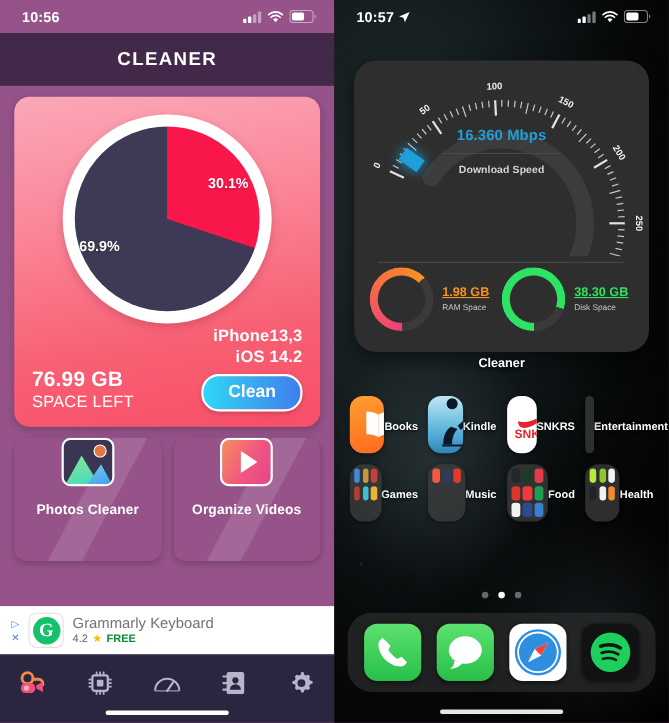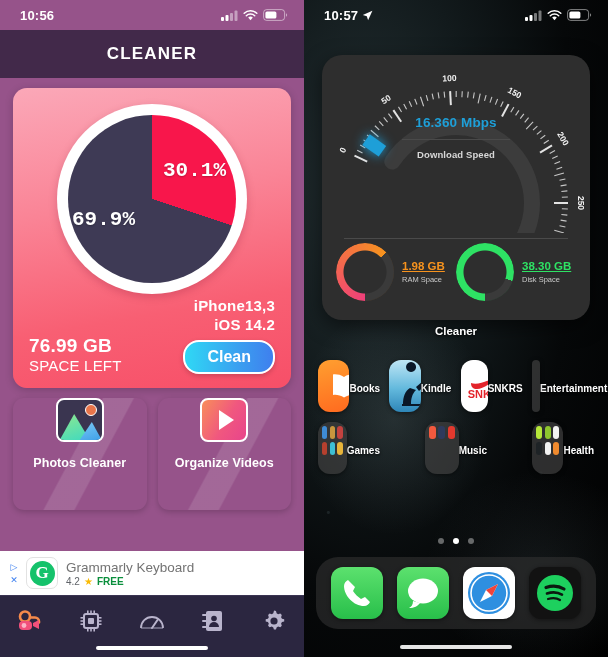--- a/index.html
+++ b/index.html
@@ -35,22 +35,22 @@
     background:linear-gradient(170deg,#FBA8B8 0%,#FA8496 38%,#F85F73 72%,#F74F68 100%);
     box-shadow:0 2px 8px rgba(0,0,0,.2);
   }
   .pie-wrap { position:absolute; top:16px; left:50%; transform:translateX(-50%); }
   .pie-ring {
     width:190px; height:190px; border-radius:50%;
     background:#fff; display:flex; align-items:center; justify-content:center;
     box-shadow:0 3px 9px rgba(120,10,40,.22);
   }
   .pie-disc { width:168px; height:168px; border-radius:50%; position:relative; }
-  .pie-lbl { position:absolute; color:#fff; font-weight:bold; font-size:21px;
-             text-shadow:0 1px 2px rgba(0,0,0,.25);font-family:Liberation Mono, monospace; }
+  .pie-lbl { position:absolute; color:#fff; font-weight:bold; font-size:13px;
+             text-shadow:0 1px 2px rgba(0,0,0,.25); }
   .pie-lbl.used { top:44px; right:10px; }
   .pie-lbl.free { bottom:52px; left:4px; }
 
   .card-info { position:absolute; left:16px; right:16px; bottom:14px; }
   .ci-row { display:flex; justify-content:space-between; align-items:flex-end; }
   .ci-left .gb { color:#fff; font-size:19px; font-weight:bold; letter-spacing:.2px; }
   .ci-left .sl { color:#fff; font-size:15px; margin-top:0; letter-spacing:.2px; }
   .ci-right { text-align:right; }
   .ci-right .dev { color:#fff; font-size:15px; font-weight:bold; letter-spacing:.2px; }
   .ci-right .osv { color:#fff; font-size:15px; font-weight:bold; margin-top:2px; letter-spacing:.2px;}
@@ -596,20 +596,34 @@
             <div class="mini" style="background:transparent"></div>
             <div class="mini" style="background:transparent"></div>
           <div class="mini" style="background:transparent"></div>
             <div class="mini" style="background:transparent"></div>
             <div class="mini" style="background:transparent"></div>
         </div>
         <div class="app-lbl">Music</div>
       </div>
       <div class="app">
         <div class="app-ico folder">
+          <div class="mini" style="background:#23272B"></div>
+            <div class="mini" style="background:#1D3A2A"></div>
+            <div class="mini" style="background:#E23A4A"></div>
+          <div class="mini" style="background:#E0352C"></div>
+            <div class="mini" style="background:#EE3B3B"></div>
+            <div class="mini" style="background:#1F9E54"></div>
+          <div class="mini" style="background:#F2F2F2"></div>
+            <div class="mini" style="background:#2B4C8C"></div>
+            <div class="mini" style="background:#3C7FD0"></div>
+        </div>
+        <div class="app-lbl">Food</div>
+      </div>
+      <div class="app">
+        <div class="app-ico folder">
           <div class="mini" style="background:#B7E83A"></div>
             <div class="mini" style="background:#8FC72E"></div>
             <div class="mini" style="background:#F2F2F2"></div>
           <div class="mini" style="background:#1E2326"></div>
             <div class="mini" style="background:#F2F2F2"></div>
             <div class="mini" style="background:#F08A2E"></div>
           <div class="mini" style="background:transparent"></div>
             <div class="mini" style="background:transparent"></div>
             <div class="mini" style="background:transparent"></div>
         </div>

